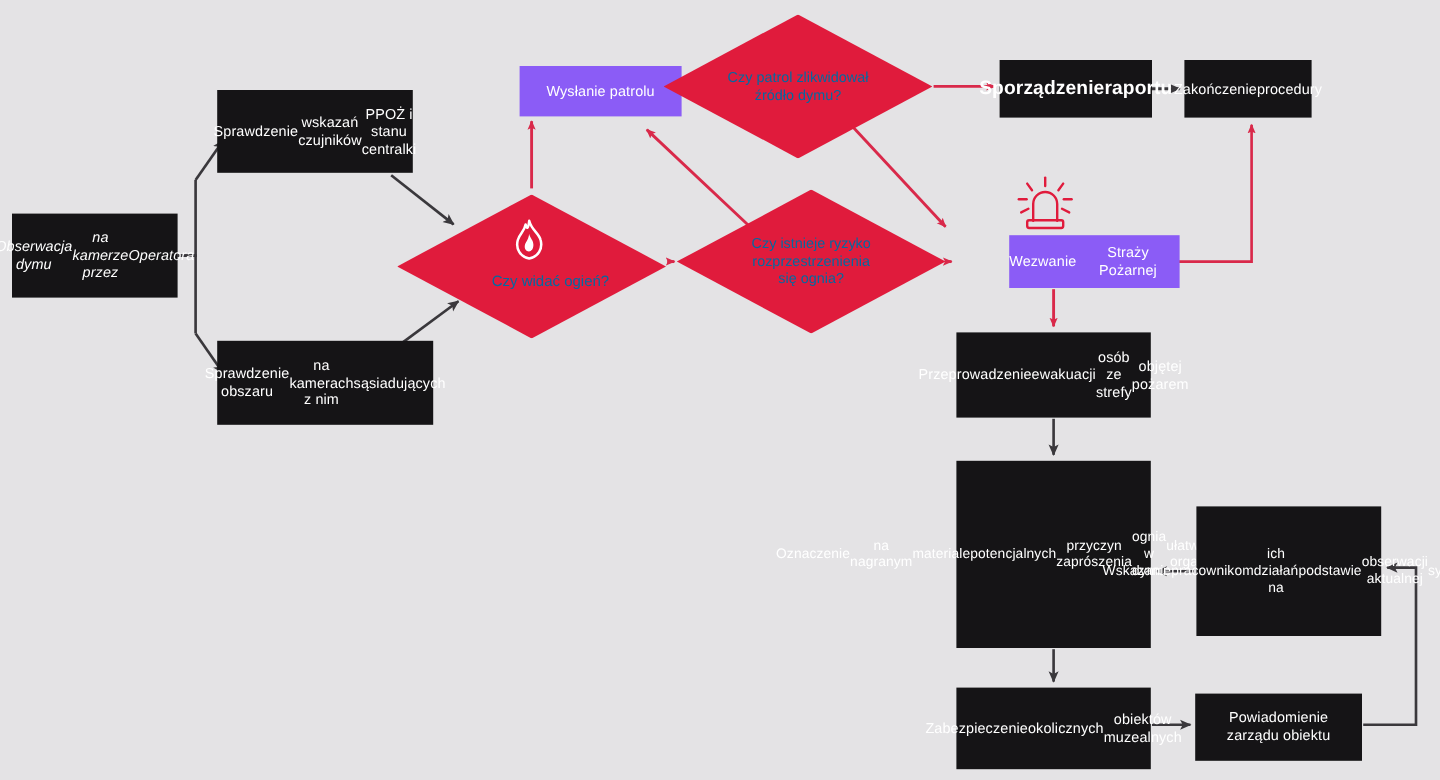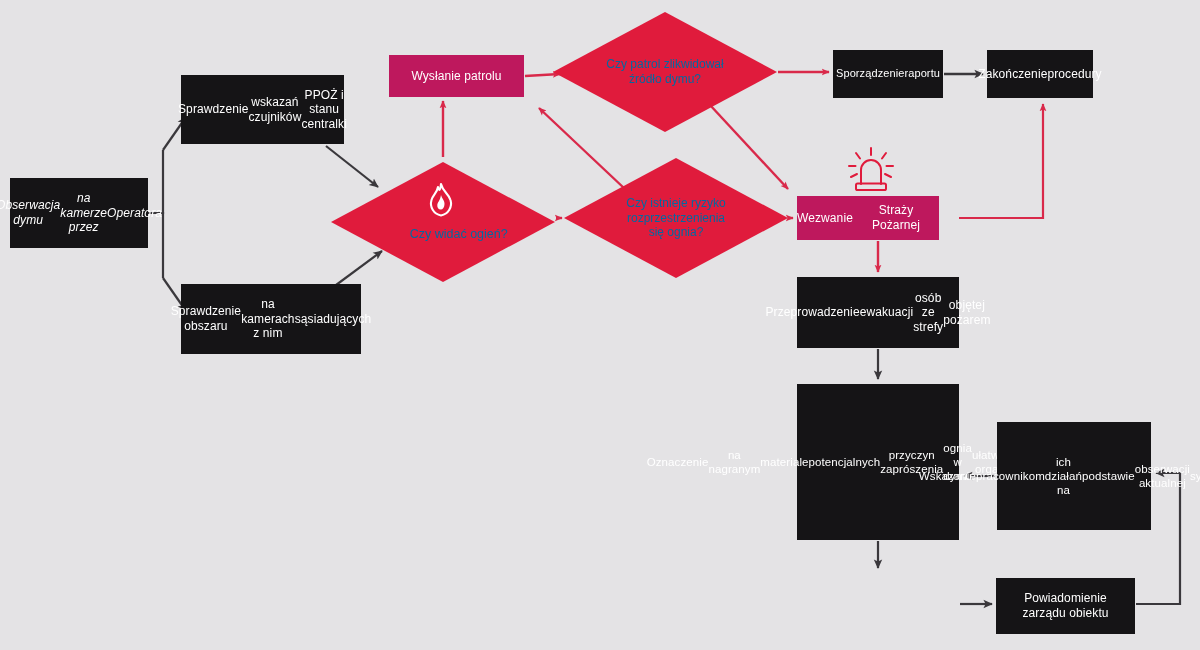--- a/index.html
+++ b/index.html
@@ -16,21 +16,21 @@
     position:absolute;
     box-sizing:border-box;
     display:flex;align-items:center;justify-content:center;
     text-align:center;
     color:#ffffff;
     line-height:1.22;
     letter-spacing:.1px;
     z-index:3;
   }
   .node.dark{background:#151416;}
-  .node.red{background:#be185d;}
+  .node.red{background:#8b5cf6;margin-left:44px;}
 
   .diamond{
     position:absolute;
     z-index:3;
     display:flex;align-items:center;justify-content:center;
   }
   .diamond .dshape{
     position:absolute;left:0;top:0;width:100%;height:100%;
     background:#e01b3c;
     -webkit-clip-path:polygon(50% 0,100% 50%,50% 100%,0 50%);
@@ -116,21 +116,21 @@
   <div class="node dark" style="left:181px;top:284px;width:180px;height:70px;font-size:12px;">
       <div>Sprawdzenie obszaru</div>
       <div>na kamerach z nim</div>
       <div>sąsiadujących</div>
     </div>
 
   <div class="node red" style="left:389px;top:55px;width:135px;height:42px;font-size:12px;">
       <div>Wysłanie patrolu</div>
     </div>
 
-  <div class="node dark" style="left:833px;top:50px;width:110px;height:48px;font-size:11px;">
+  <div class="node dark" style="left:833px;top:50px;width:127px;height:48px;font-size:16px;font-weight:bold;">
       <div>Sporządzenie</div>
       <div>raportu</div>
     </div>
 
   <div class="node dark" style="left:987px;top:50px;width:106px;height:48px;font-size:12px;">
       <div>Zakończenie</div>
       <div>procedury</div>
     </div>
 
   <div class="node red" style="left:797px;top:196px;width:142px;height:44px;font-size:12px;">
@@ -159,20 +159,25 @@
 
   <div class="node dark" style="left:997px;top:422px;width:154px;height:108px;font-size:11.5px;">
       <div>Wskazanie</div>
       <div>pracownikom</div>
       <div>ich działań na</div>
       <div>podstawie</div>
       <div>obserwacji aktualnej</div>
       <div>sytuacji</div>
     </div>
 
+  <div class="node dark" style="left:797px;top:573px;width:162px;height:68px;font-size:12px;">
+      <div>Zabezpieczenie</div>
+      <div>okolicznych</div>
+      <div>obiektów muzealnych</div>
+    </div>
 
   <div class="node dark" style="left:996px;top:578px;width:139px;height:56px;font-size:12px;flex-direction:column;">
       <div>Powiadomienie</div>
       <div>zarządu obiektu</div>
     </div>
 
   <div class="diamond" style="left:331px;top:162px;width:224px;height:120px;justify-content:flex-end;">
     <div class="dshape"></div>
     <svg class="icon-flame" style="left:90px;top:19px;width:40px;height:42px;" viewBox="0 0 40 42">
       <path d="M20 3 C22 11 28 13 29.5 19 C31.5 26 27.5 33 20 34.5 C12.5 33 8.5 26 10.5 19 C12 13.5 16 12 17 6 C18 9.5 19 11 20 3 Z" fill="none" stroke="#ffffff" stroke-width="2.1" stroke-linejoin="round"></path>

